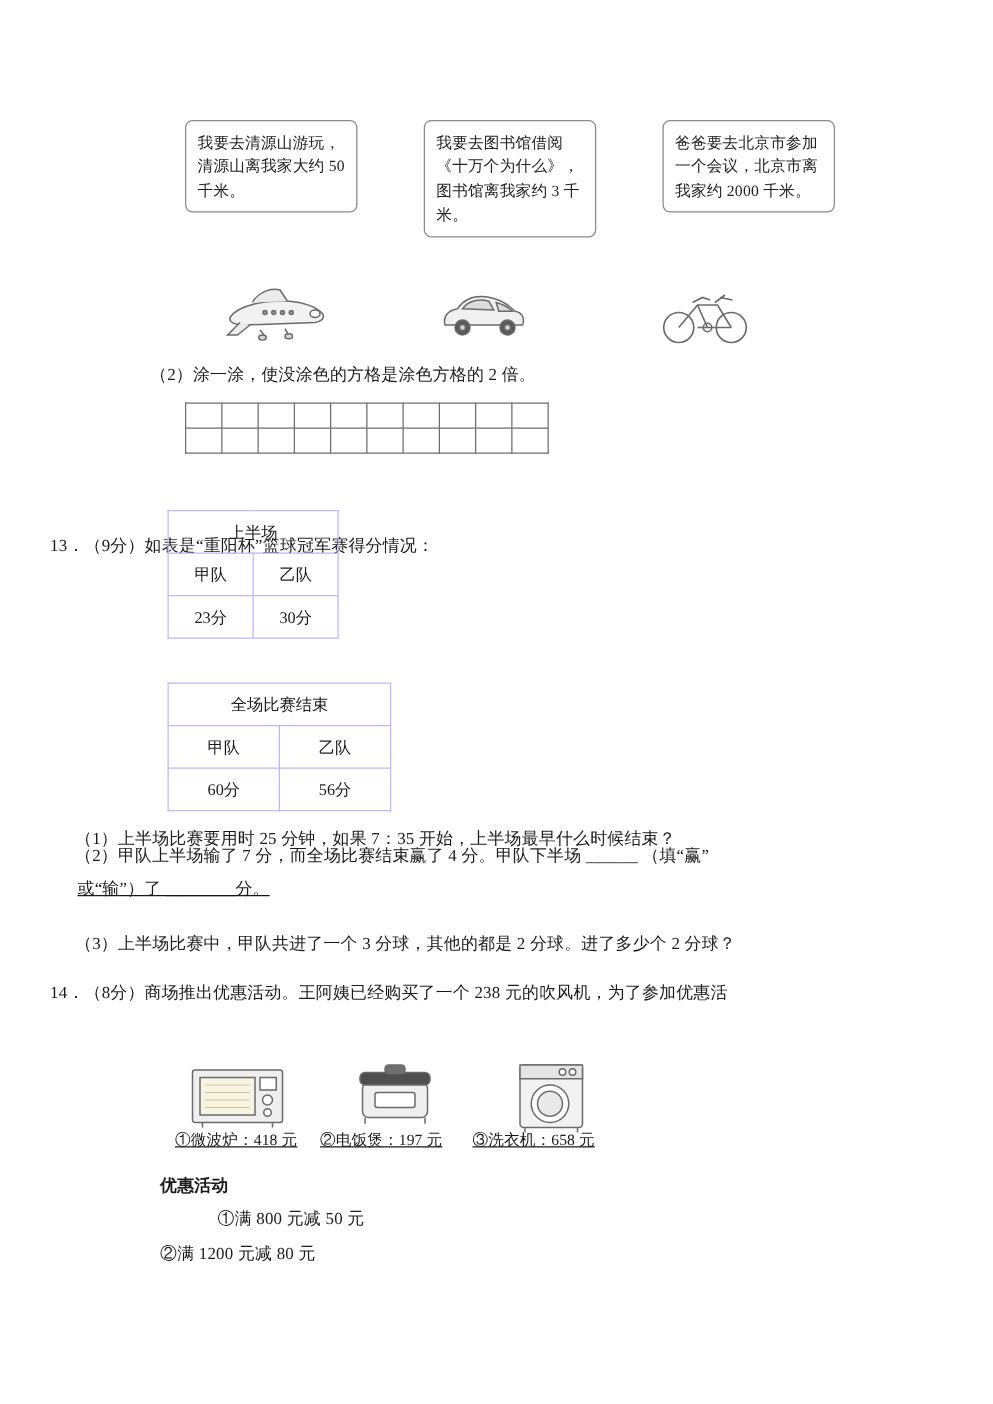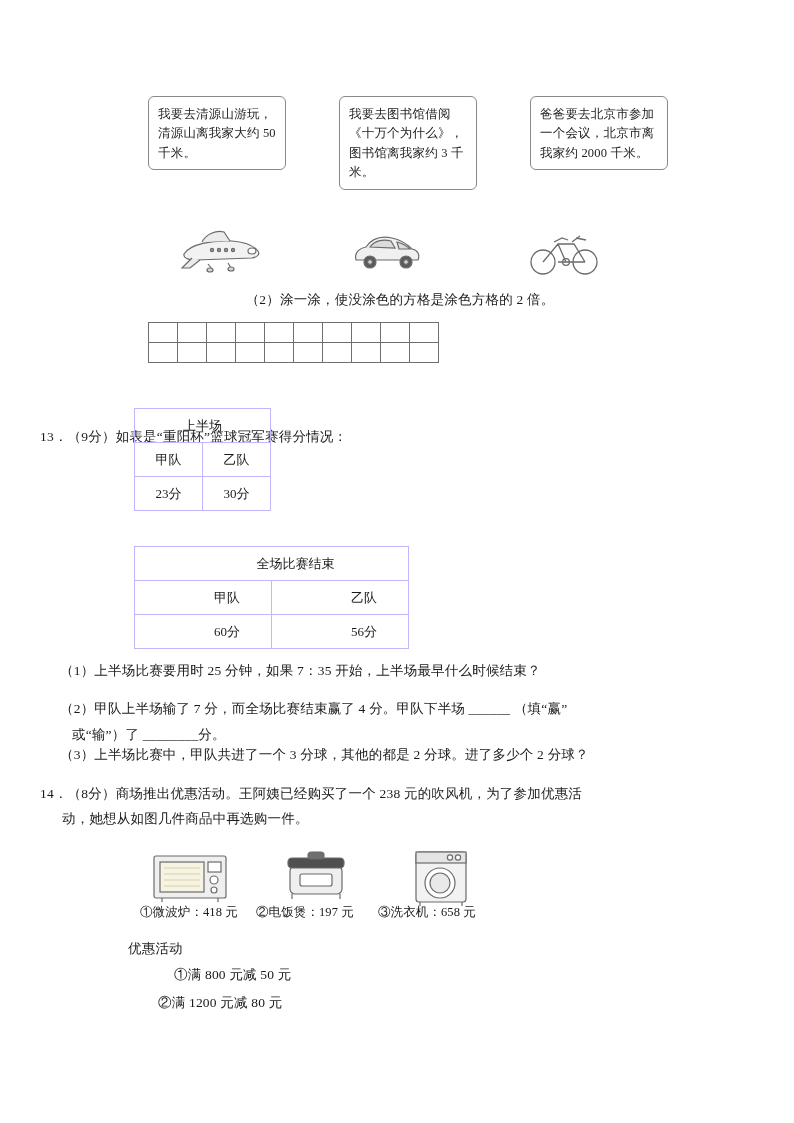--- a/index.html
+++ b/index.html
@@ -63,21 +63,21 @@
   .v-bike  { left: 378px; }
 
   
   .qtext {
     position: absolute;
     font-size: 13.5px;
     line-height: 1.75;
     color: #1a1a1a;
     letter-spacing: 0.2px;
   }
-  .q12b { left: 120px; top: 288px; width: 560px; text-align: center; }
+  .q12b { left: 120px; top: 288px; width: 560px; }
 
   
   .color-grid {
     position: absolute;
     left: 148px;
     top: 322px;
     border-collapse: collapse;
   }
   .color-grid td {
     width: 28px;
@@ -115,33 +115,33 @@
   }
   .t-first {
     left: 134px;
     top: 408px;
   }
   .t-first td, .t-first th { width: 67px; }
   .t-second {
     left: 134px;
     top: 546px;
   }
-  .t-second td, .t-second th { width: 88px; padding-left: 48px; }
+  .t-second td, .t-second th { width: 88px; }
 
   .p13-q {
     position: absolute;
     left: 60px;
     width: 680px;
     font-size: 13.5px;
     line-height: 1.9;
     letter-spacing: 0.2px;
   }
   .p13-q1 { top: 658px; }
-  .p13-q2 { top: 696px; }
-  .p13-q2 .line2 { display: block; margin-left: 12px; }
+  .p13-q2 { top: 672px; }
+  .p13-q2 .line2 { display: block; margin-left: 2px; text-decoration: underline; }
   .p13-q3 { top: 742px; }
 
   
   .p14-head {
     position: absolute;
     left: 40px;
     top: 782px;
     width: 700px;
     font-size: 13.5px;
     line-height: 1.85;
@@ -168,35 +168,36 @@
     position: absolute;
     left: 128px;
     top: 904px;
     width: 420px;
     font-size: 12.5px;
     letter-spacing: 0.1px;
   }
   .appliance-labels span {
     position: absolute;
     white-space: nowrap;
+    text-decoration: underline;
   }
   .al1 { left: 12px; }
   .al2 { left: 128px; text-align: right; }
   .al3 { left: 250px; }
 
   .promo {
     position: absolute;
     left: 128px;
     font-size: 13.5px;
     line-height: 1.9;
     letter-spacing: 0.2px;
   }
-  .promo-title { top: 936px; }
+  .promo-title { top: 936px; font-weight: bold; }
   .promo-1 { top: 962px; margin-left: 46px; }
-  .promo-2 { top: 990px; margin-left: 30px; }
+  .promo-2 { top: 990px; }
 </style>
 </head>
 <body>
 
 <div class="page">
 
   <div class="bubble-row">
     <div class="bubble">我要去清源山游玩，清源山离我家大约 50 千米。</div>
     <div class="bubble">我要去图书馆借阅《十万个为什么》，图书馆离我家约 3 千米。</div>
     <div class="bubble">爸爸要去北京市参加一个会议，北京市离我家约 2000 千米。</div>
@@ -316,21 +317,20 @@
 
   <div class="p13-q p13-q1">（1）上半场比赛要用时 25 分钟，如果 7：35 开始，上半场最早什么时候结束？</div>
   <div class="p13-q p13-q2">
     <span>（2）甲队上半场输了 7 分，而全场比赛结束赢了 4 分。甲队下半场 ______ （填“赢”</span>
     <span class="line2">或“输”）了 ________分。</span>
   </div>
   <div class="p13-q p13-q3">（3）上半场比赛中，甲队共进了一个 3 分球，其他的都是 2 分球。进了多少个 2 分球？</div>
 
   <div class="p14-head">
     <span class="num-label">14</span><span>．</span><span>（8分）</span><span>商场推出优惠活动。王阿姨已经购买了一个 238 元的吹风机，为了参加优惠活</span>
-    <span class="indent">动，她想从如图几件商品中再选购一件。</span>
   </div>
 
   <div class="appliance-row">
     <div class="appliance a1">
       <svg width="84" height="60" viewBox="0 0 84 60">
         <g stroke="#6b6b6b" stroke-width="1.2" fill="#efefef">
           <rect x="6" y="10" width="72" height="42" rx="2"></rect>
           <rect x="12" y="16" width="44" height="30" fill="#f7f3e2"></rect>
           <rect x="60" y="16" width="13" height="10" fill="#ffffff"></rect>
           <circle cx="66" cy="34" r="4" fill="#ffffff"></circle>

